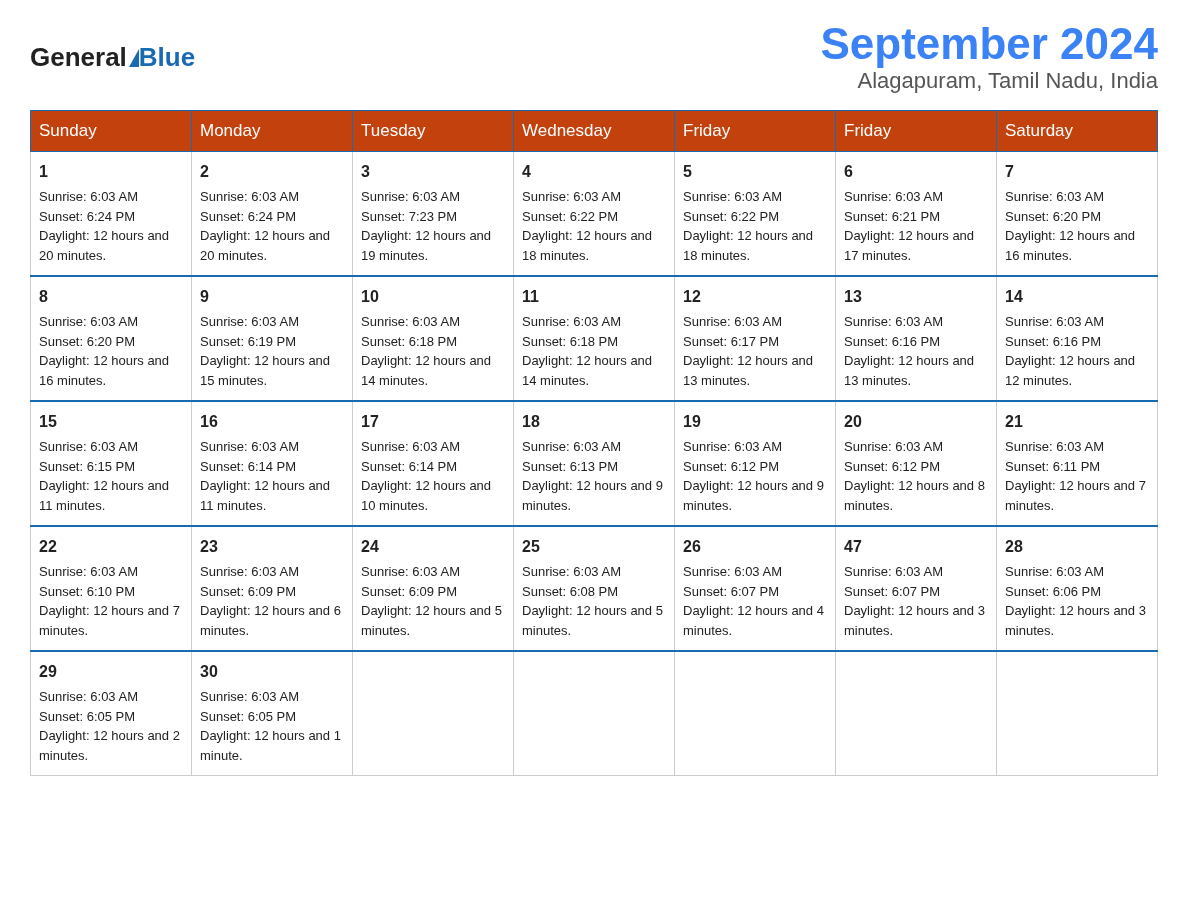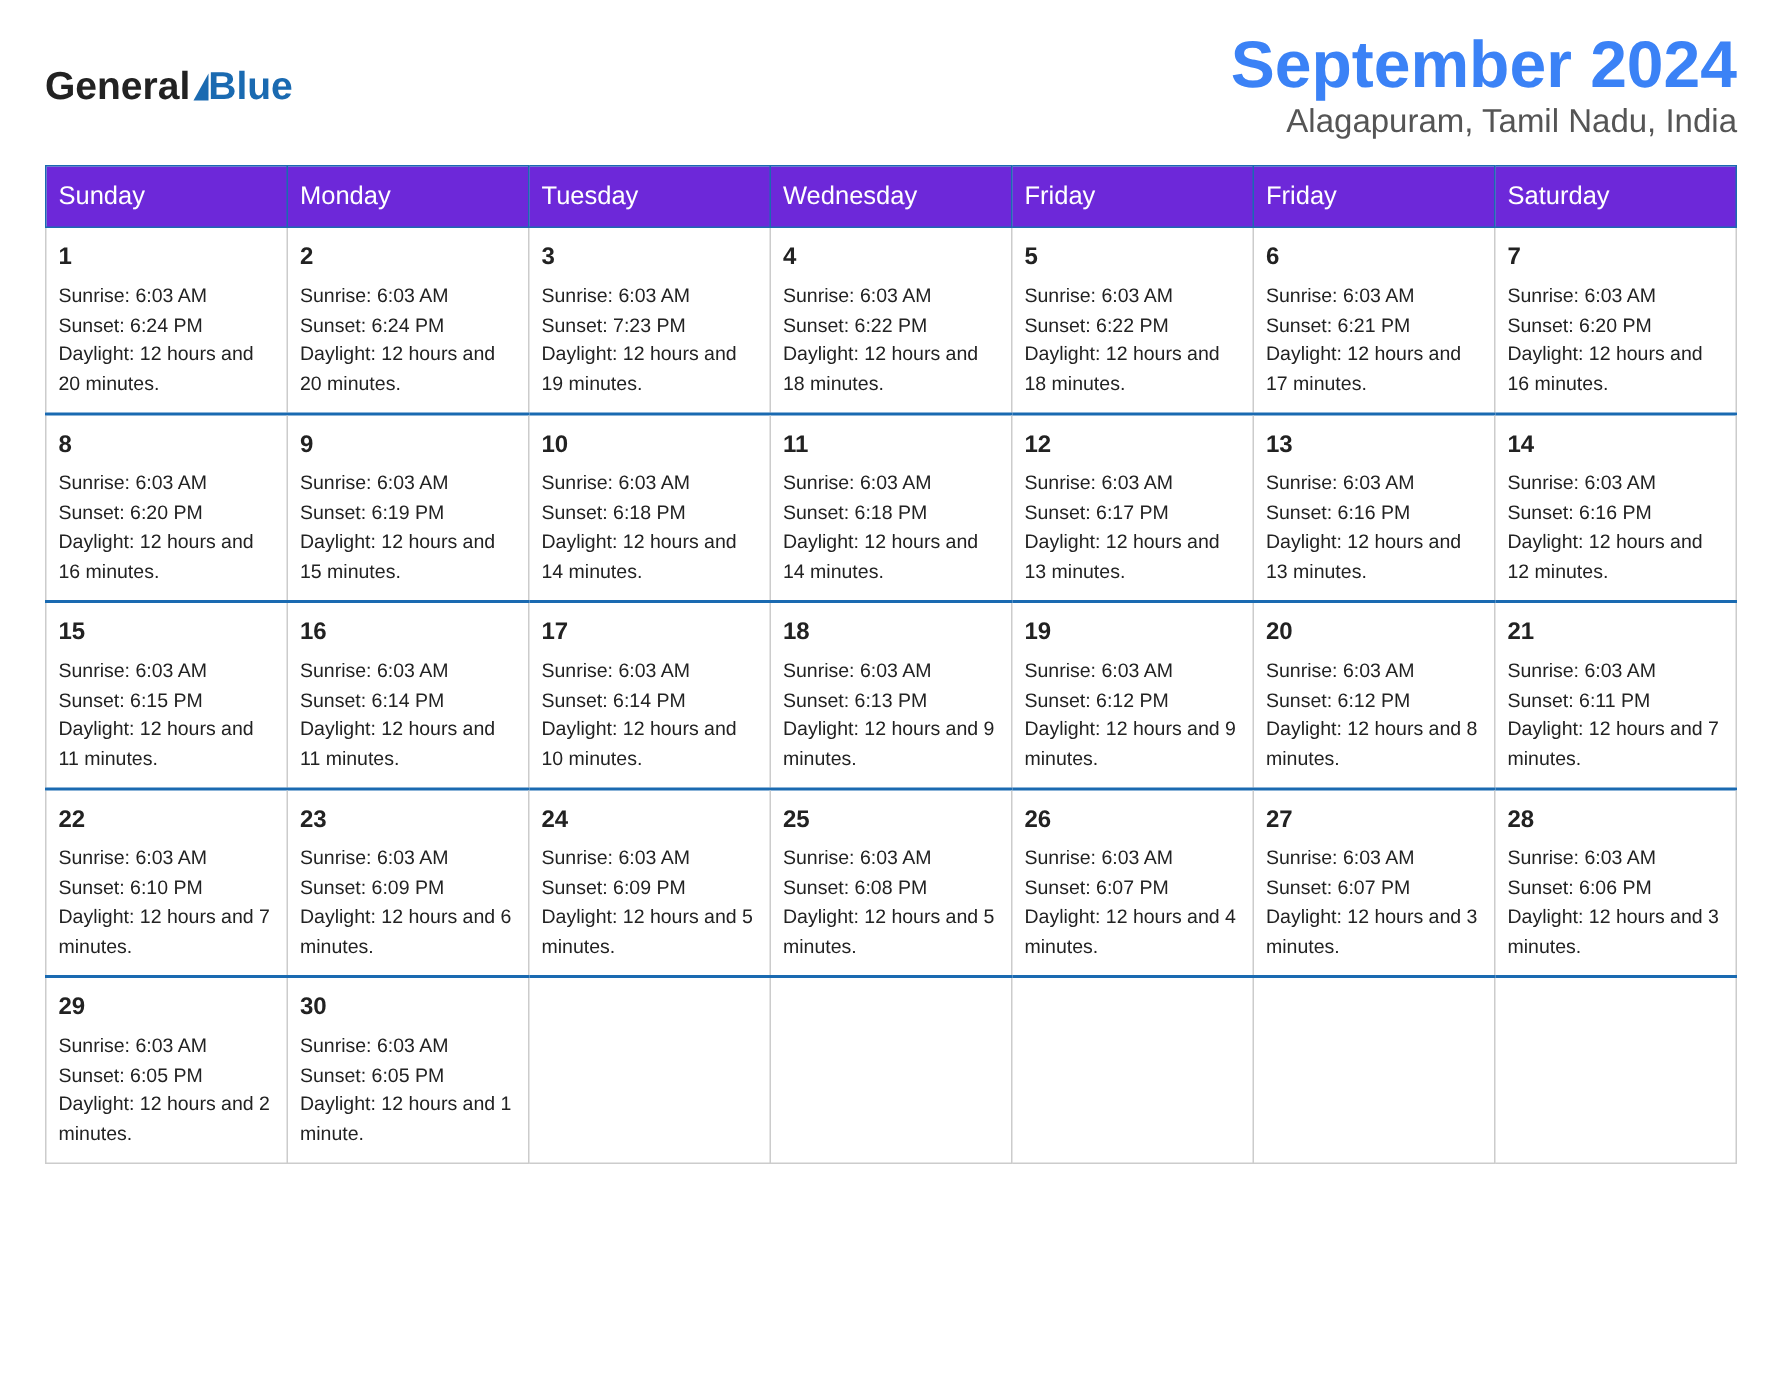--- a/index.html
+++ b/index.html
@@ -62,21 +62,21 @@
       font-size: 22px;
       color: #555;
       margin-top: 0;
     }
     table {
       width: 100%;
       border-collapse: collapse;
       table-layout: fixed;
     }
     thead tr th {
-      background: #6d28d9;
+      background: #c2410c;
       color: #fff;
       font-size: 17px;
       font-weight: normal;
       padding: 10px 8px;
       text-align: left;
       border: 1px solid #1a6ab1;
     }
     tbody tr td {
       vertical-align: top;
       padding: 8px 8px 10px 8px;
@@ -158,21 +158,21 @@
         <td><span class="day-num">19</span><span>Sunrise: 6:03 AM</span><br><span>Sunset: 6:12 PM</span><br><span>Daylight: 12 hours and 9 minutes.</span></td>
         <td><span class="day-num">20</span><span>Sunrise: 6:03 AM</span><br><span>Sunset: 6:12 PM</span><br><span>Daylight: 12 hours and 8 minutes.</span></td>
         <td><span class="day-num">21</span><span>Sunrise: 6:03 AM</span><br><span>Sunset: 6:11 PM</span><br><span>Daylight: 12 hours and 7 minutes.</span></td>
       </tr>
       <tr>
         <td><span class="day-num">22</span><span>Sunrise: 6:03 AM</span><br><span>Sunset: 6:10 PM</span><br><span>Daylight: 12 hours and 7 minutes.</span></td>
         <td><span class="day-num">23</span><span>Sunrise: 6:03 AM</span><br><span>Sunset: 6:09 PM</span><br><span>Daylight: 12 hours and 6 minutes.</span></td>
         <td><span class="day-num">24</span><span>Sunrise: 6:03 AM</span><br><span>Sunset: 6:09 PM</span><br><span>Daylight: 12 hours and 5 minutes.</span></td>
         <td><span class="day-num">25</span><span>Sunrise: 6:03 AM</span><br><span>Sunset: 6:08 PM</span><br><span>Daylight: 12 hours and 5 minutes.</span></td>
         <td><span class="day-num">26</span><span>Sunrise: 6:03 AM</span><br><span>Sunset: 6:07 PM</span><br><span>Daylight: 12 hours and 4 minutes.</span></td>
-        <td><span class="day-num">27</span><span>Sunrise: 6:03 AM</span><br><span>Sunset: 6:07 PM</span><br><span>Daylight: 12 hours and 3 minutes.</span></td>
+        <td><span class="day-num">47</span><span>Sunrise: 6:03 AM</span><br><span>Sunset: 6:07 PM</span><br><span>Daylight: 12 hours and 3 minutes.</span></td>
         <td><span class="day-num">28</span><span>Sunrise: 6:03 AM</span><br><span>Sunset: 6:06 PM</span><br><span>Daylight: 12 hours and 3 minutes.</span></td>
       </tr>
       <tr>
         <td><span class="day-num">29</span><span>Sunrise: 6:03 AM</span><br><span>Sunset: 6:05 PM</span><br><span>Daylight: 12 hours and 2 minutes.</span></td>
         <td><span class="day-num">30</span><span>Sunrise: 6:03 AM</span><br><span>Sunset: 6:05 PM</span><br><span>Daylight: 12 hours and 1 minute.</span></td>
         <td class="empty-cell"></td>
         <td class="empty-cell"></td>
         <td class="empty-cell"></td>
         <td class="empty-cell"></td>
         <td class="empty-cell"></td>

